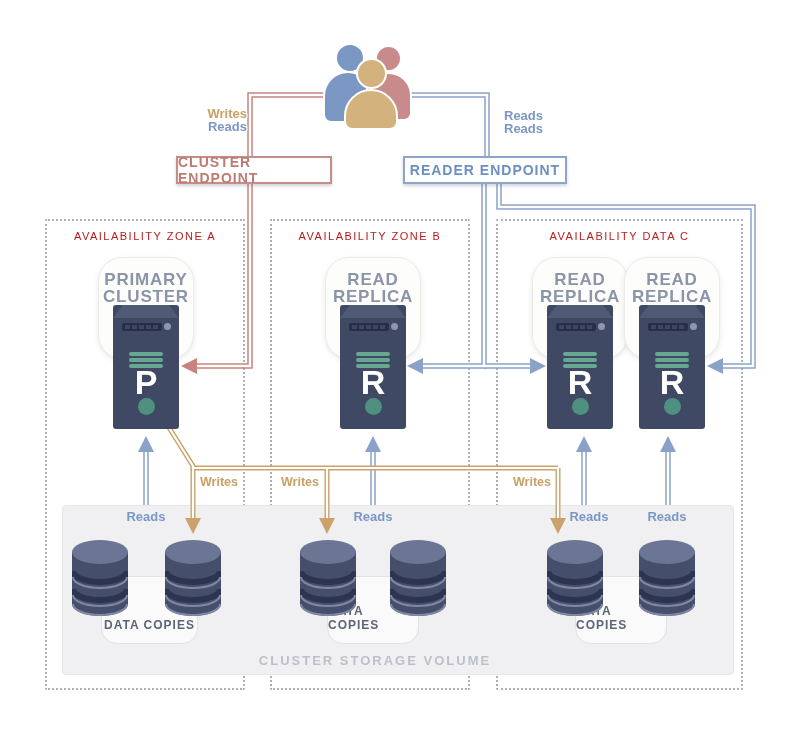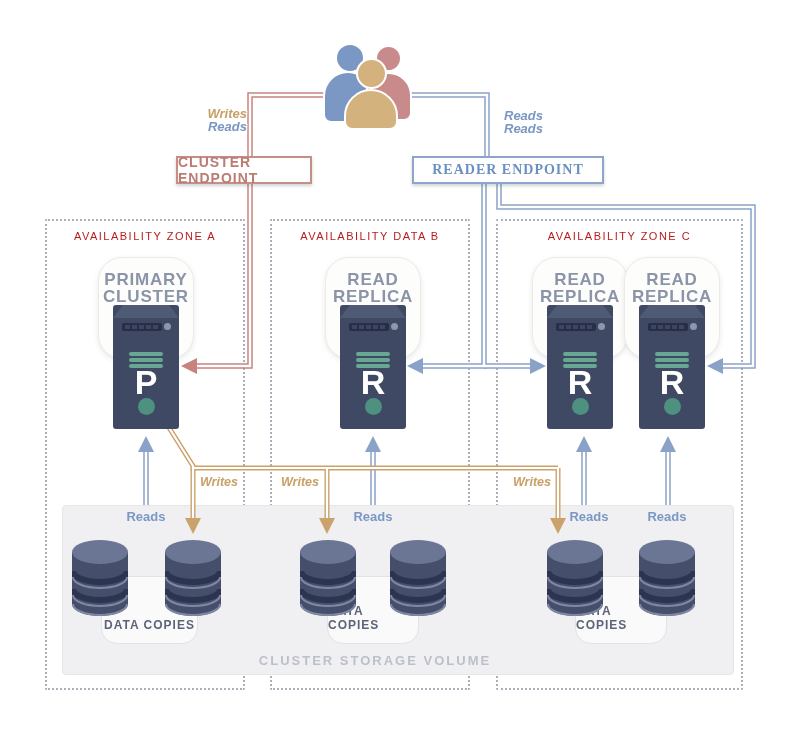--- a/index.html
+++ b/index.html
@@ -27,40 +27,40 @@
   .pill-a { left:101px; width:97px; }
   .pill-b { left:327px; width:92px; }
   .pill-c { left:575px; width:92px; }
 
   .cyl { position:absolute; width:56px; height:78px; top:540px; z-index:4; }
 
   
   .connectors { position:absolute; left:0; top:0; z-index:5; pointer-events:none; }
 
   
-  .halo { text-shadow:-1px -1px 0 #fff, 1px -1px 0 #fff, -1px 1px 0 #fff, 1px 1px 0 #fff, 0 0 3px #fff;font-style:italic; }
+  .halo { text-shadow:-1px -1px 0 #fff, 1px -1px 0 #fff, -1px 1px 0 #fff, 1px 1px 0 #fff, 0 0 3px #fff; }
   .flow-label { position:absolute; font-size:13px; font-weight:bold; line-height:13px; z-index:8; }
   .writes-color { color:#c9a066; }
   .reads-color  { color:#7b97c4; }
   .label-left  { left:183px; top:107px; width:64px; text-align:right; }
   .label-right { left:504px; top:109px; width:64px; text-align:left; }
 
   .writes-tag { position:absolute; top:475px; width:64px; text-align:center;
     font-size:12.5px; font-weight:bold; color:#c9a066; z-index:8; }
   .reads-tag { position:absolute; top:509px; width:64px; text-align:center;
     font-size:13px; font-weight:bold; color:#7b97c4; z-index:8; }
 
   
   .endpoint { position:absolute; top:156px; height:28px; background:#ffffff; z-index:8;
     display:flex; align-items:center; justify-content:center;
     box-shadow:0 2px 3px rgba(80,85,100,0.25); }
   .endpoint span { font-size:14px; font-weight:bold; letter-spacing:1px; }
-  .endpoint-cluster { left:176px; width:136px; border:2px solid #c58e87; }
+  .endpoint-cluster { left:176px; width:156px; border:2px solid #c58e87; }
   .endpoint-cluster span { color:#bd7b74; }
-  .endpoint-reader { left:412px; width:192px; border:2px solid #8ba5cb;font-family:Liberation Serif, serif; }
+  .endpoint-reader { left:403px; width:164px; border:2px solid #8ba5cb; }
   .endpoint-reader span { color:#6b90c0; }
 
   
   .bubble { position:absolute; top:257px; width:96px; height:102px; background:#fdfdfb;
     border:1px solid #ecebe6; border-radius:24px; z-index:6;
     box-shadow:0 2px 5px rgba(80,85,100,0.13); text-align:center; padding-top:13px; }
   .bubble .b-line { display:block; font-size:17px; font-weight:600; letter-spacing:0.8px;
     color:#8b94a8; line-height:17px; }
   .bubble-a  { left:98px;  }
   .bubble-b  { left:325px; }
@@ -101,24 +101,24 @@
 </style>
 </head>
 <body>
 
 <div class="canvas">
 
   <div class="zone zone-a">
     <div class="zone-label">AVAILABILITY ZONE A</div>
   </div>
   <div class="zone zone-b">
-    <div class="zone-label">AVAILABILITY DATA B</div>
+    <div class="zone-label">AVAILABILITY ZONE B</div>
   </div>
   <div class="zone zone-c">
-    <div class="zone-label">AVAILABILITY ZONE C</div>
+    <div class="zone-label">AVAILABILITY DATA C</div>
   </div>
 
   <div class="storage"></div>
   <div class="storage-title">CLUSTER STORAGE VOLUME</div>
 
   <div class="pill pill-a">
     <span>DATA COPIES</span>
   </div>
   <div class="pill pill-b">
     <span>DATA COPIES</span>

